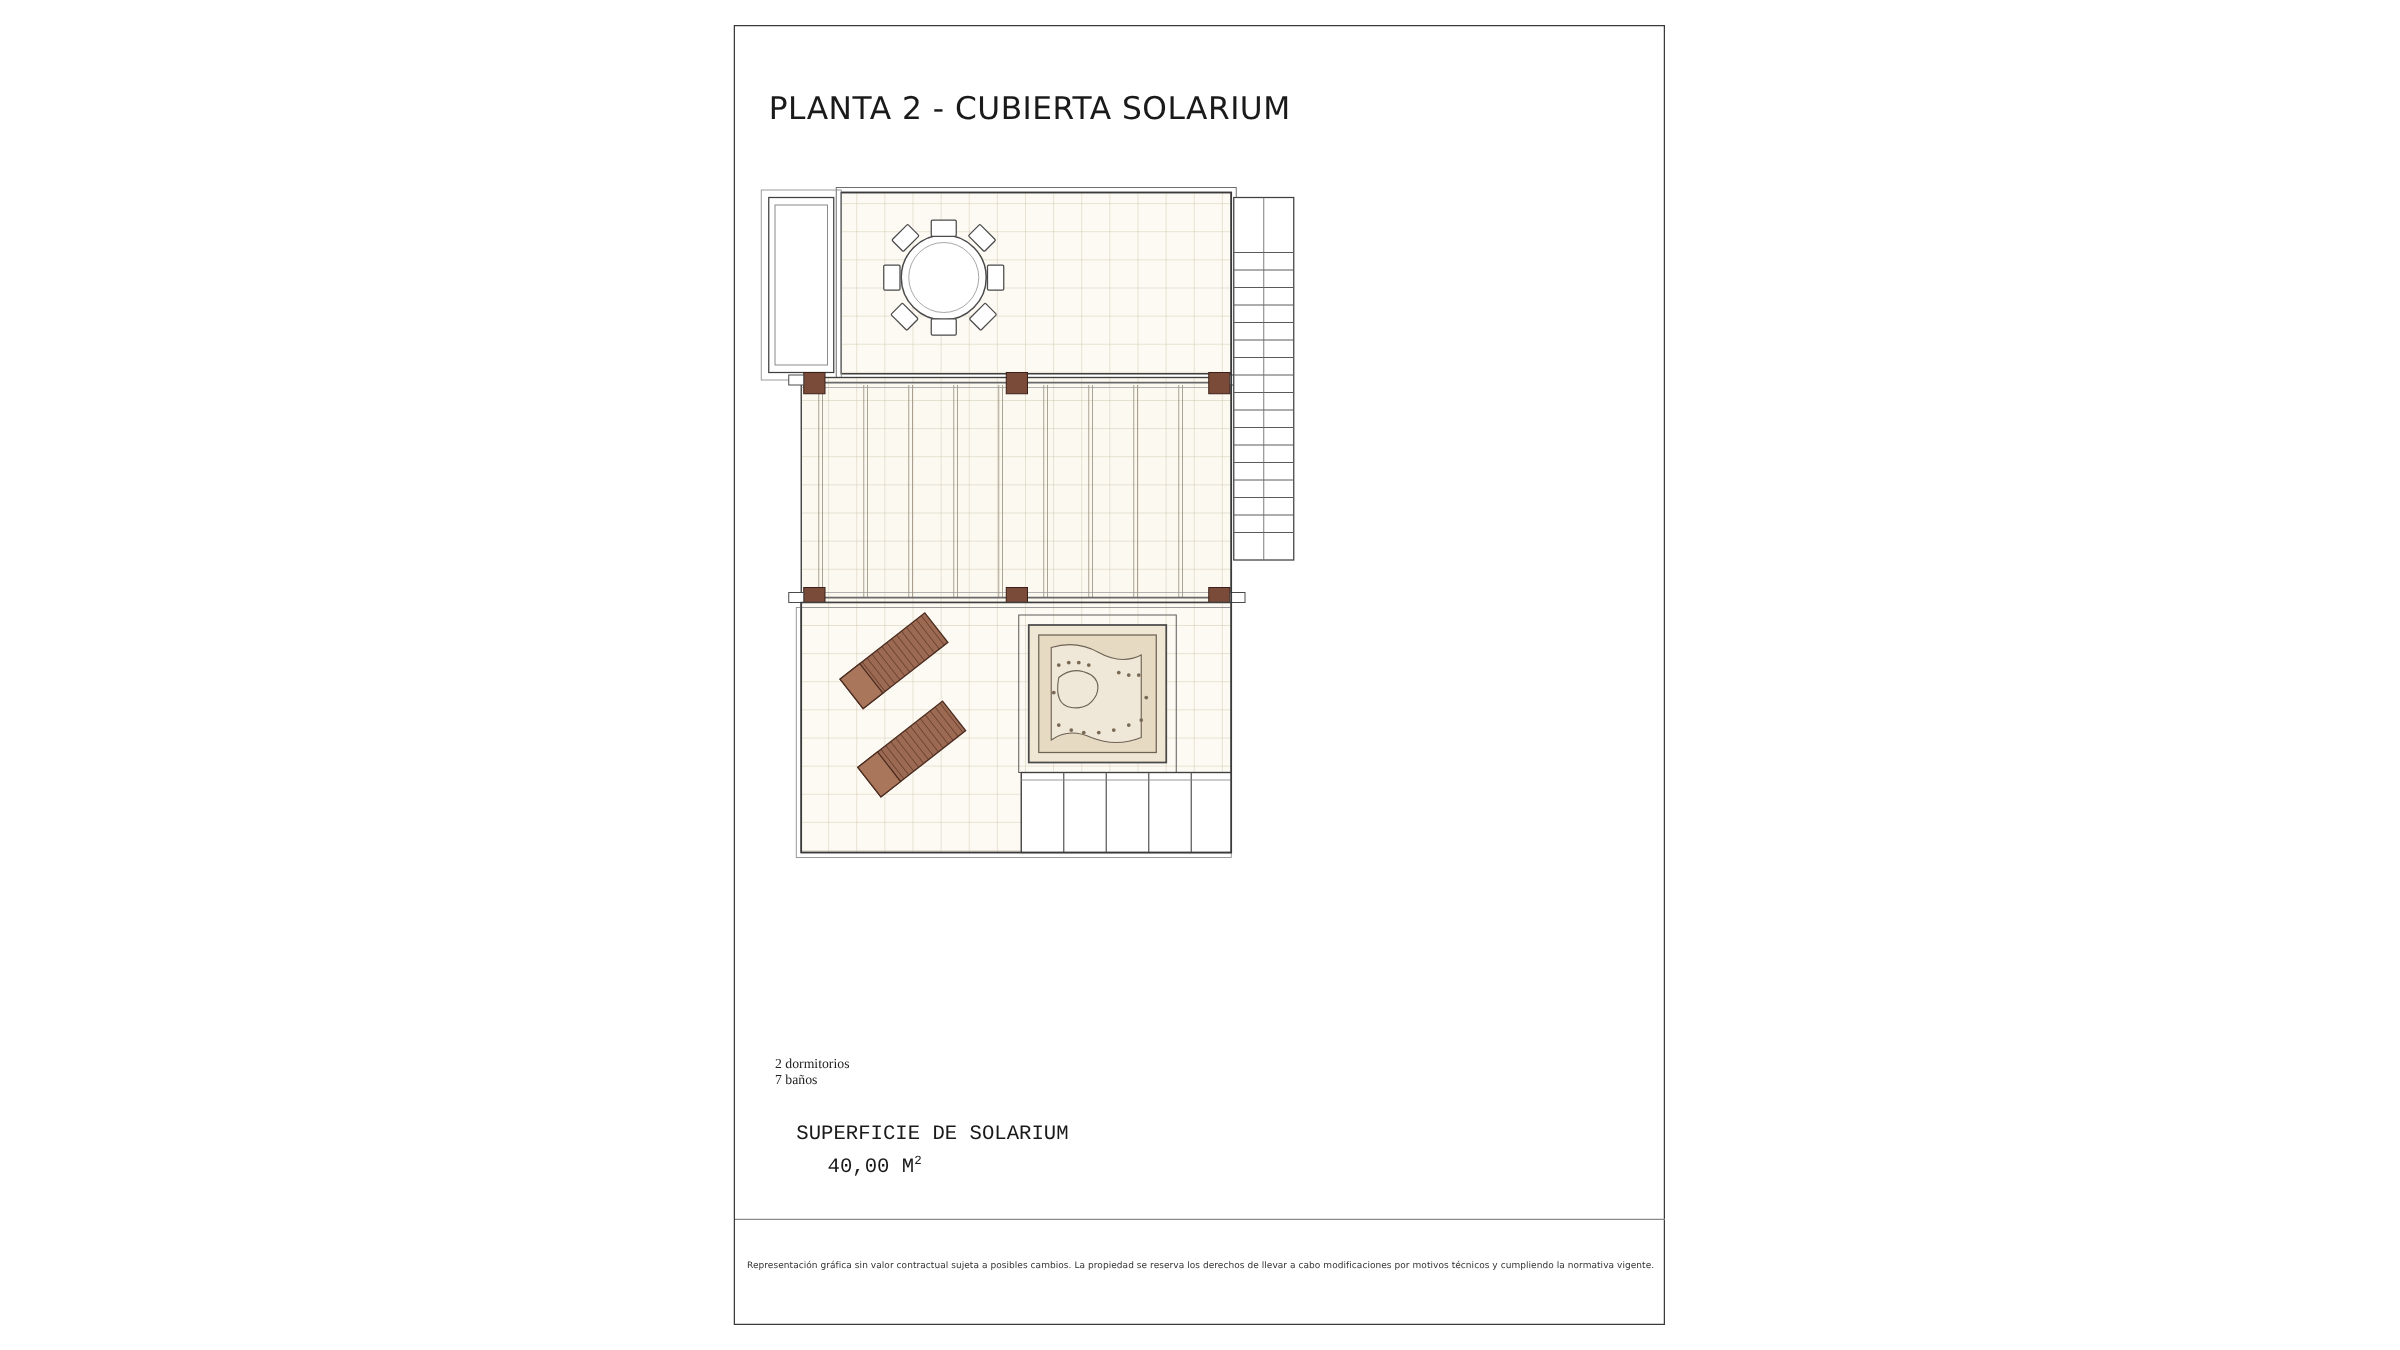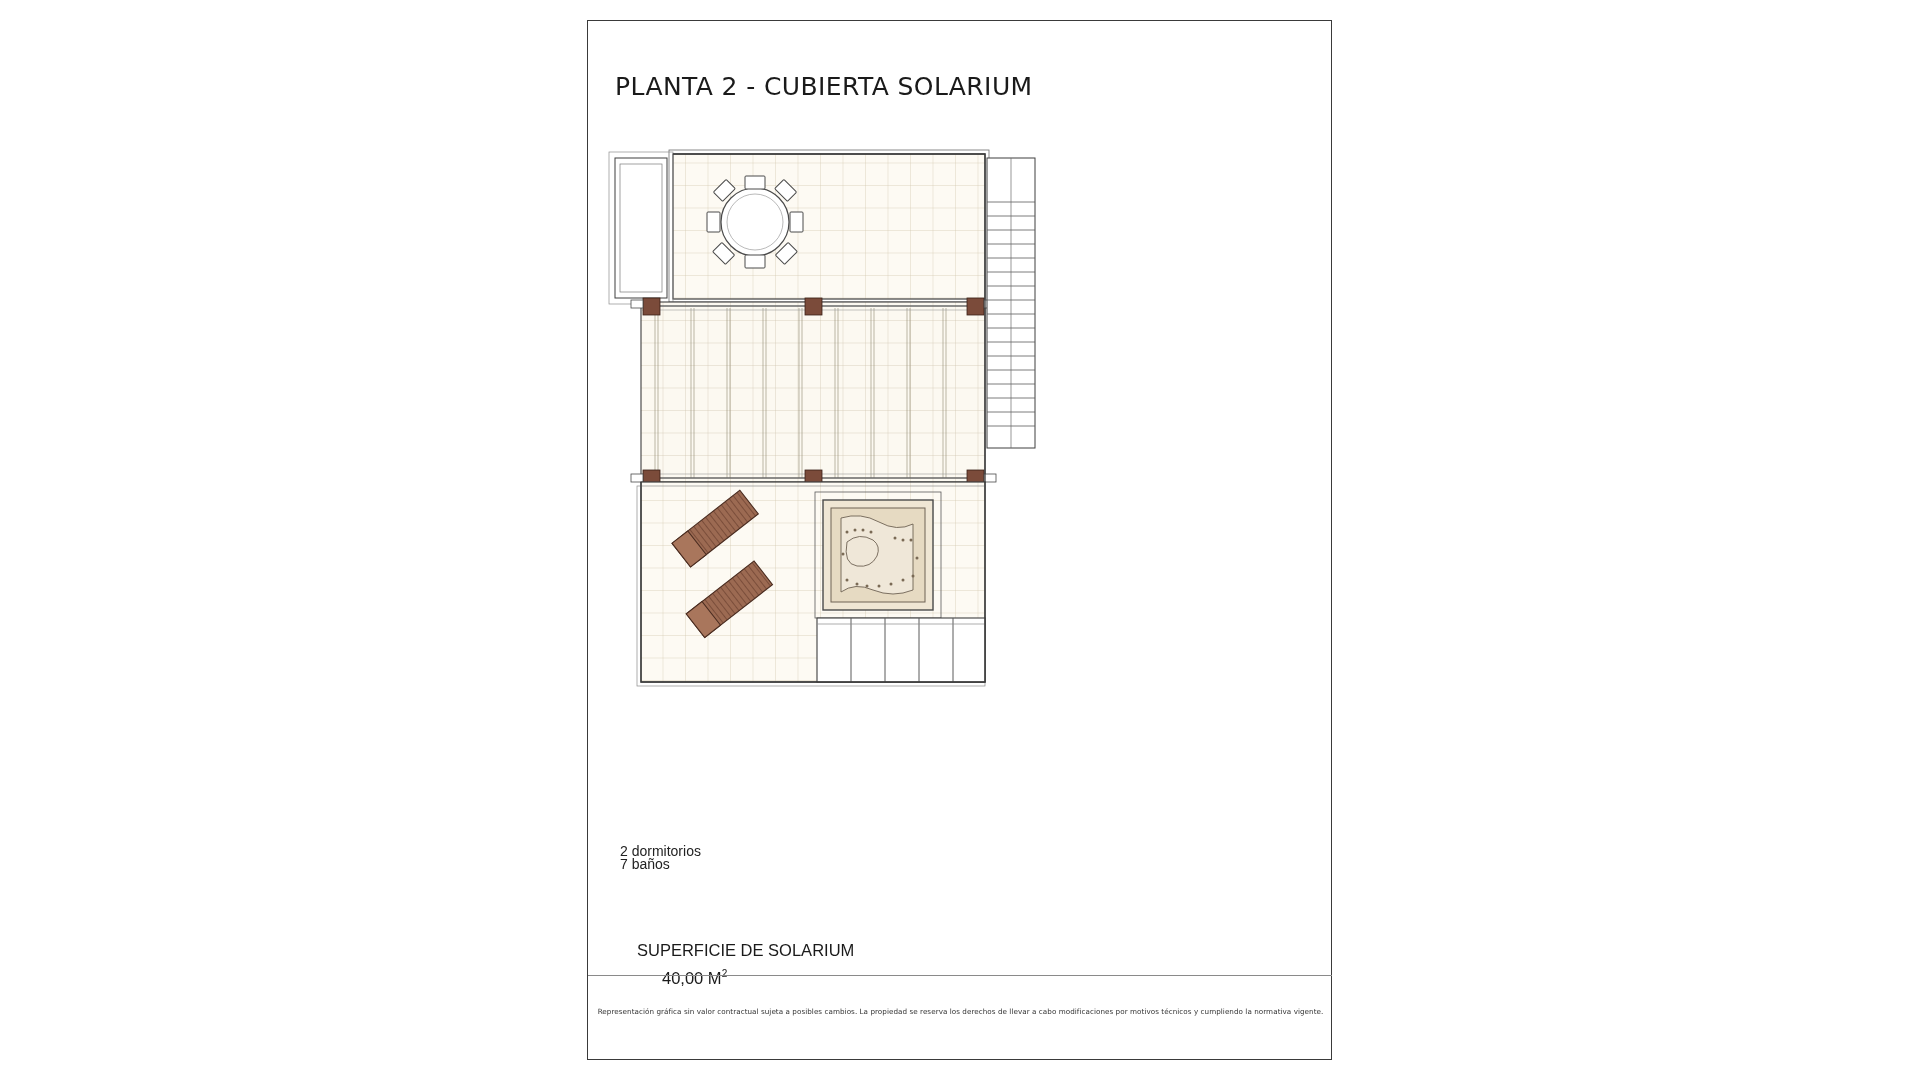--- a/index.html
+++ b/index.html
@@ -51,34 +51,33 @@
     position: absolute;
     left: 20px;
     top: 140px;
     width: 720px;
     height: 570px;
   }
   .footnote-lines {
     position: absolute;
     left: 45px;
     top: 845px;
-    font-size: 14px;
+    font-size: 11px;
     color: #222;
     line-height: 13px;
-    font-family: Liberation Sans, sans-serif;
+    font-family: Liberation Serif, serif;
   }
   #area-block {
     position: absolute;
     left: 62px;
     top: 895px;
     font-size: 16.5px;
     color: #1a1a1a;
-    font-family: Liberation Sans, sans-serif;
+    font-family: Liberation Mono, monospace;
     line-height: 23px;
-    margin-top: 44px;
   }
   #area-block .val {
     padding-left: 25px;
   }
   #area-block sup {
     font-size: 10px;
   }
   #disclaimer {
     position: absolute;
     left: 13px;

